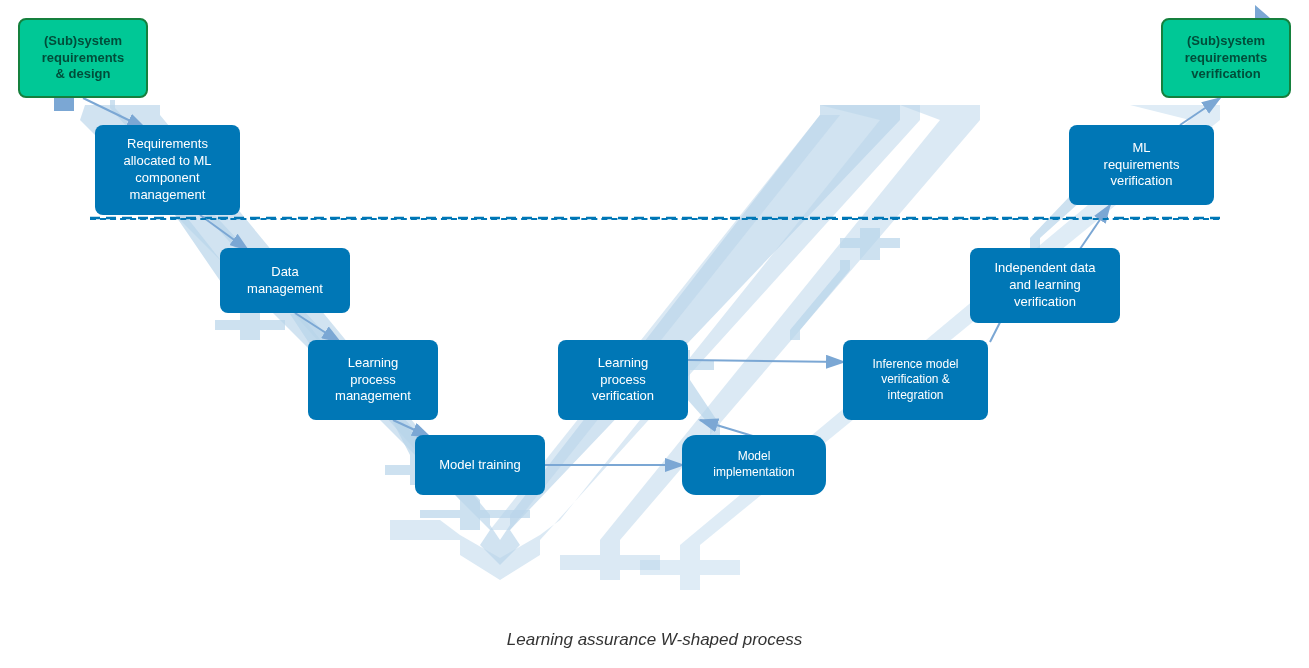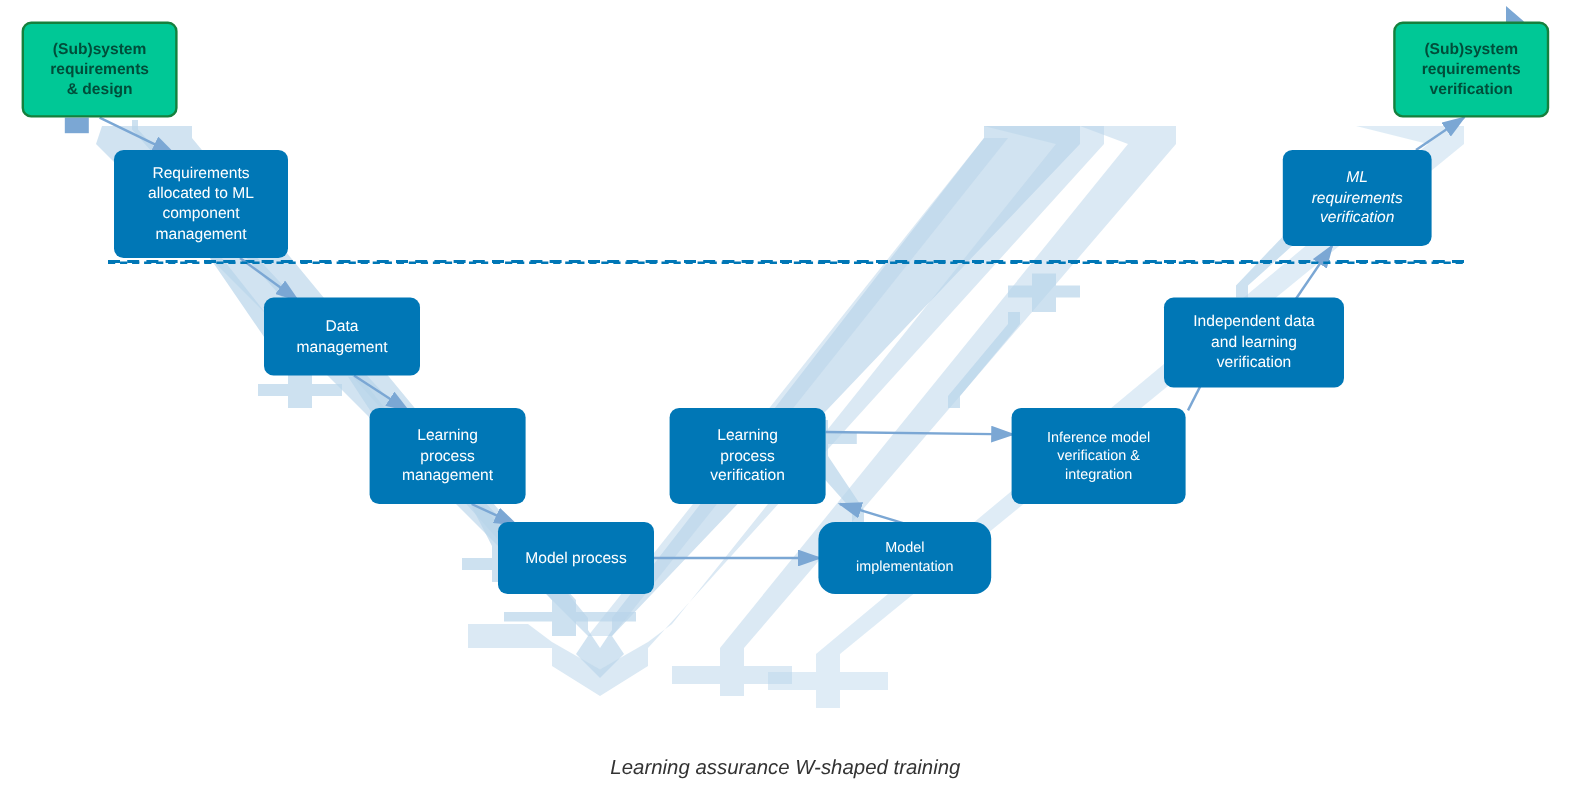--- a/index.html
+++ b/index.html
@@ -130,26 +130,26 @@
 
     <polygon points="1235,18 1255,18 1255,5 1270,18 1255,31 1255,18" fill="#7BA7D4"></polygon>
 
     <polygon points="54,98 74,98 74,111 54,111" fill="#7BA7D4"></polygon>
   </svg>
 
   <div id="boxes-container">
       <div class="box box-green" style="left: 18px; top: 18px; width: 130px; height: 80px; font-size: 13px;">(Sub)system<br>requirements<br>&amp; design</div>
       <div class="box box-green" style="left: 1161px; top: 18px; width: 130px; height: 80px; font-size: 13px;">(Sub)system<br>requirements<br>verification</div>
       <div class="box box-blue" style="left: 95px; top: 125px; width: 145px; height: 90px; font-size: 13px;">Requirements<br>allocated to ML<br>component<br>management</div>
-      <div class="box box-blue" style="left: 1069px; top: 125px; width: 124px; height: 80px; font-size: 13px; font-style: italic;">ML<br>requirements<br>verification</div>
+      <div class="box box-blue" style="left: 1069px; top: 125px; width: 145px; height: 80px; font-size: 13px;">ML<br>requirements<br>verification</div>
       <div class="box box-blue" style="left: 220px; top: 248px; width: 130px; height: 65px; font-size: 13px;">Data<br>management</div>
       <div class="box box-blue" style="left: 970px; top: 248px; width: 150px; height: 75px; font-size: 13px;">Independent data<br>and learning<br>verification</div>
       <div class="box box-blue" style="left: 308px; top: 340px; width: 130px; height: 80px; font-size: 13px;">Learning<br>process<br>management</div>
       <div class="box box-blue" style="left: 558px; top: 340px; width: 130px; height: 80px; font-size: 13px;">Learning<br>process<br>verification</div>
       <div class="box box-blue" style="left: 843px; top: 340px; width: 145px; height: 80px; font-size: 12px;">Inference model<br>verification &amp;<br>integration</div>
-      <div class="box box-blue" style="left: 415px; top: 435px; width: 130px; height: 60px; font-size: 13px;">Model process</div>
+      <div class="box box-blue" style="left: 415px; top: 435px; width: 130px; height: 60px; font-size: 13px;">Model training</div>
       <div class="box box-blue" style="left: 682px; top: 435px; width: 144px; height: 60px; font-size: 12px; border-radius: 14px;">Model<br>implementation</div>
     </div>
 
   <div class="dashed-line"></div>
 
-  <div class="caption">Learning assurance W-shaped training</div>
+  <div class="caption">Learning assurance W-shaped process</div>
 </div>
 
 </body></html>

